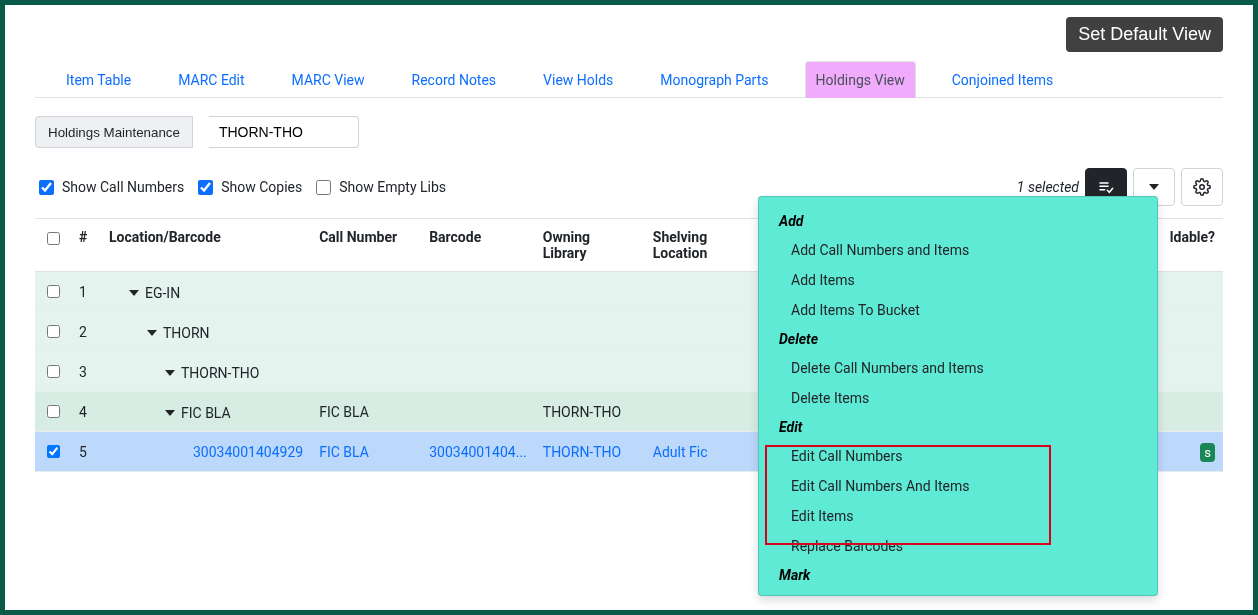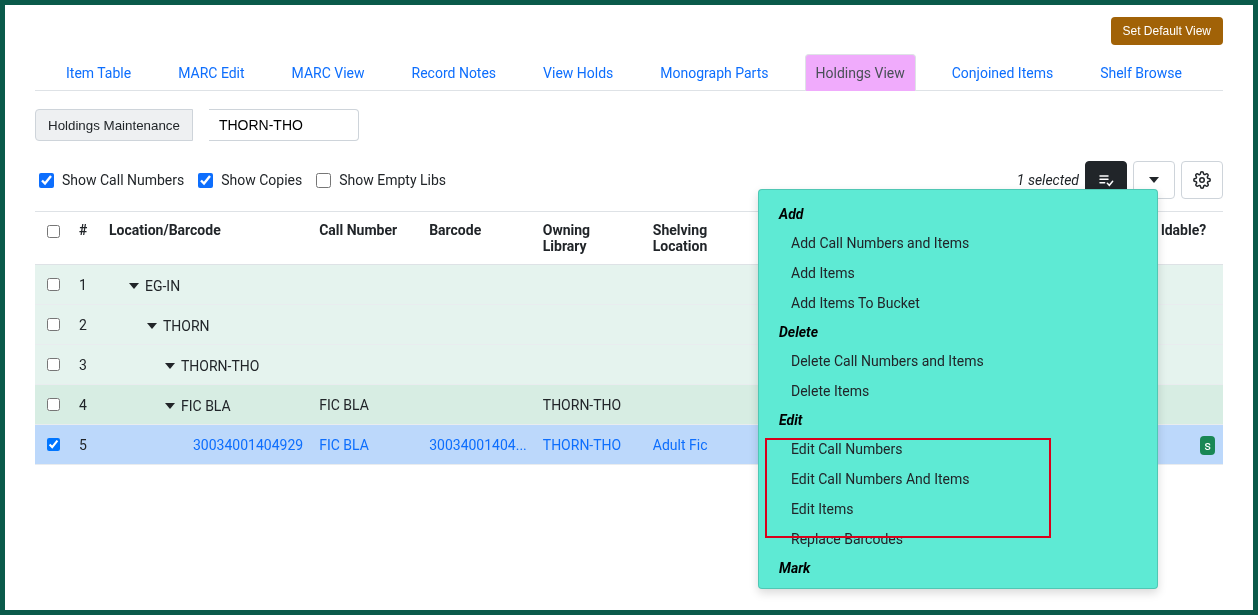--- a/index.html
+++ b/index.html
@@ -17,26 +17,26 @@
     padding: 12px 30px 0 30px;
     position: relative;
     overflow: hidden;
   }
   .top-btn-row {
     display: flex;
     justify-content: flex-end;
     margin-bottom: 8px;
   }
   .btn-default-view {
-    background: #a16207;
+    background: #404040;
     color: #fff;
     border: none;
     border-radius: 4px;
     padding: 7px 12px;
-    font-size: 12px;
+    font-size: 18px;
     cursor: pointer;
     font-weight: 500;
   }
   .nav-tabs {
     display: flex;
     align-items: center;
     border-bottom: 1px solid #dee2e6;
     gap: 25px;
     padding-left: 20px;
   }
@@ -202,21 +202,20 @@
 
   <div class="nav-tabs" id="tabs">
       <div class="nav-tab">Item Table</div>
       <div class="nav-tab">MARC Edit</div>
       <div class="nav-tab">MARC View</div>
       <div class="nav-tab">Record Notes</div>
       <div class="nav-tab">View Holds</div>
       <div class="nav-tab">Monograph Parts</div>
       <div class="nav-tab active">Holdings View</div>
       <div class="nav-tab">Conjoined Items</div>
-      <div class="nav-tab">Shelf Browse</div>
     </div>
 
   <div class="toolbar-row">
     <button class="btn-maint">Holdings Maintenance</button>
     <input class="library-input" value="THORN-THO" style="">
   </div>
 
   <div class="options-row">
     <label class="check-opt">
       <input type="checkbox" checked="" style="">
@@ -258,21 +257,21 @@
       <thead>
         <tr>
           <th style="width:36px"><input type="checkbox" style=""></th>
           <th style="width:30px">#</th>
           <th style="width:205px">Location/Barcode</th>
           <th style="width:110px">Call Number</th>
           <th style="width:110px">Barcode</th>
           <th style="width:110px">Owning Library</th>
           <th style="width:100px">Shelving Location</th>
           <th></th>
-          <th style="width:70px;text-align:left">ldable?</th>
+          <th style="width:70px;text-align:right">ldable?</th>
         </tr>
       </thead>
       <tbody id="tbody">
           <tr class="row-g1">
             <td><input type="checkbox" style=""></td>
             <td>1</td>
             <td class="loc-cell"><span class="tree-toggle indent-1">
                 <span class="chev"></span>
                 <span>EG-IN</span>
               </span></td>

